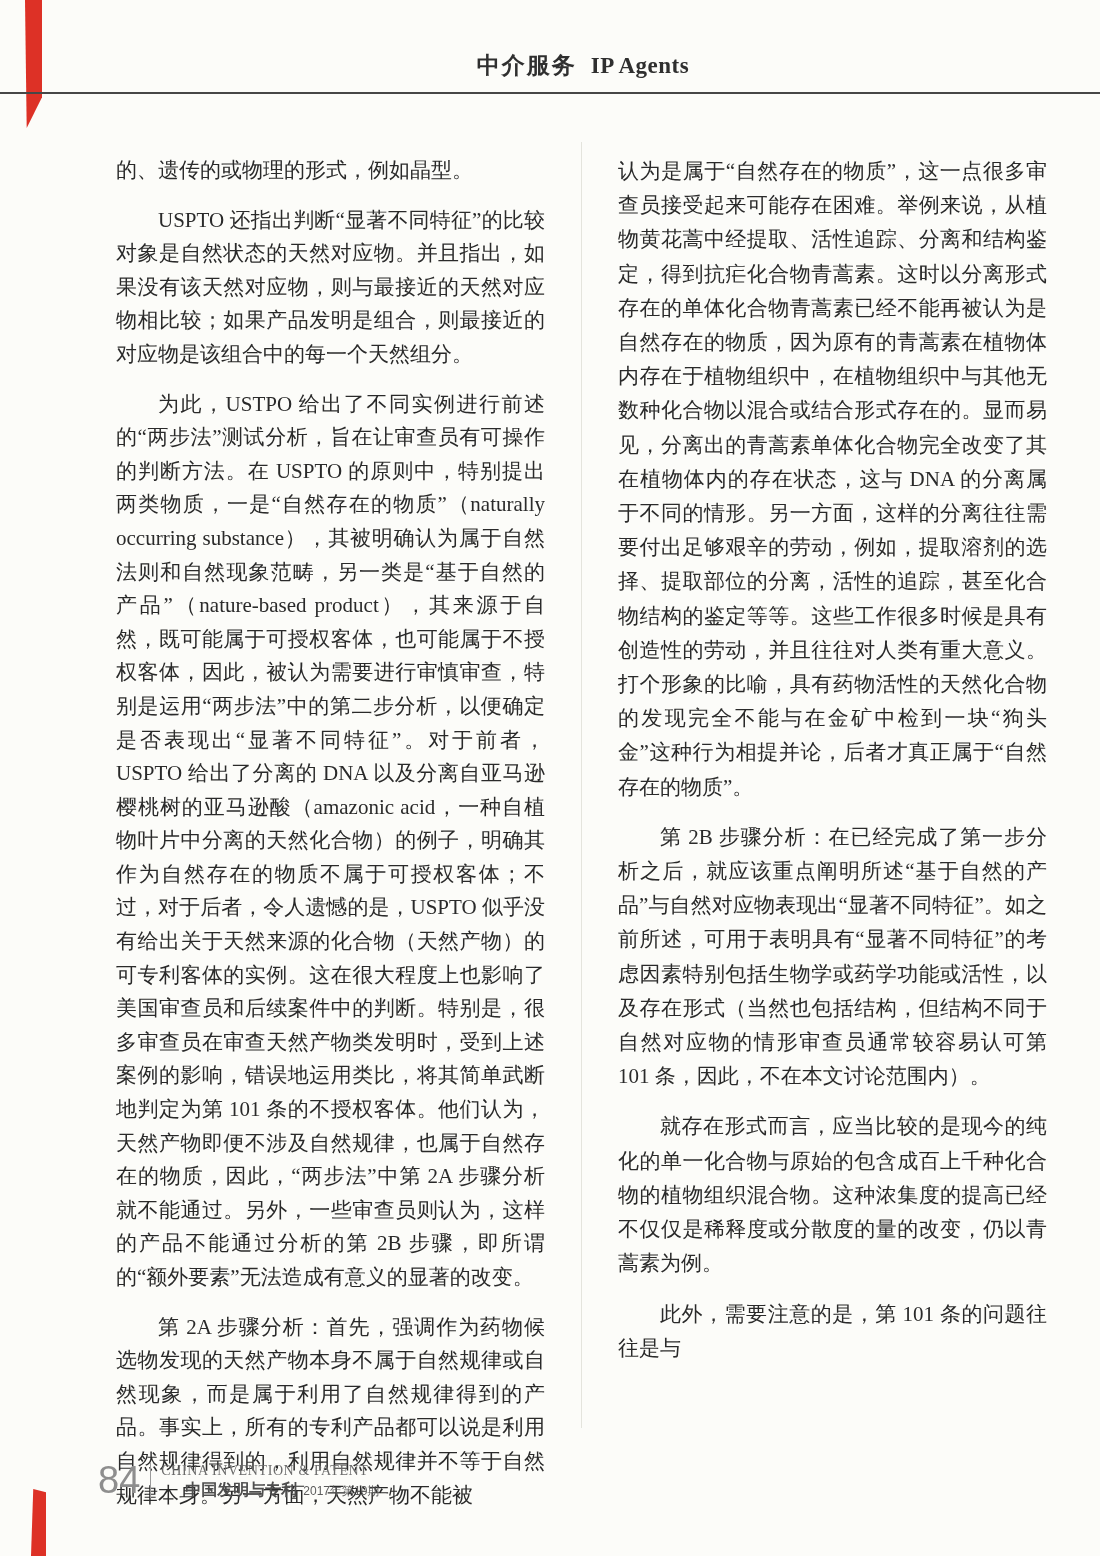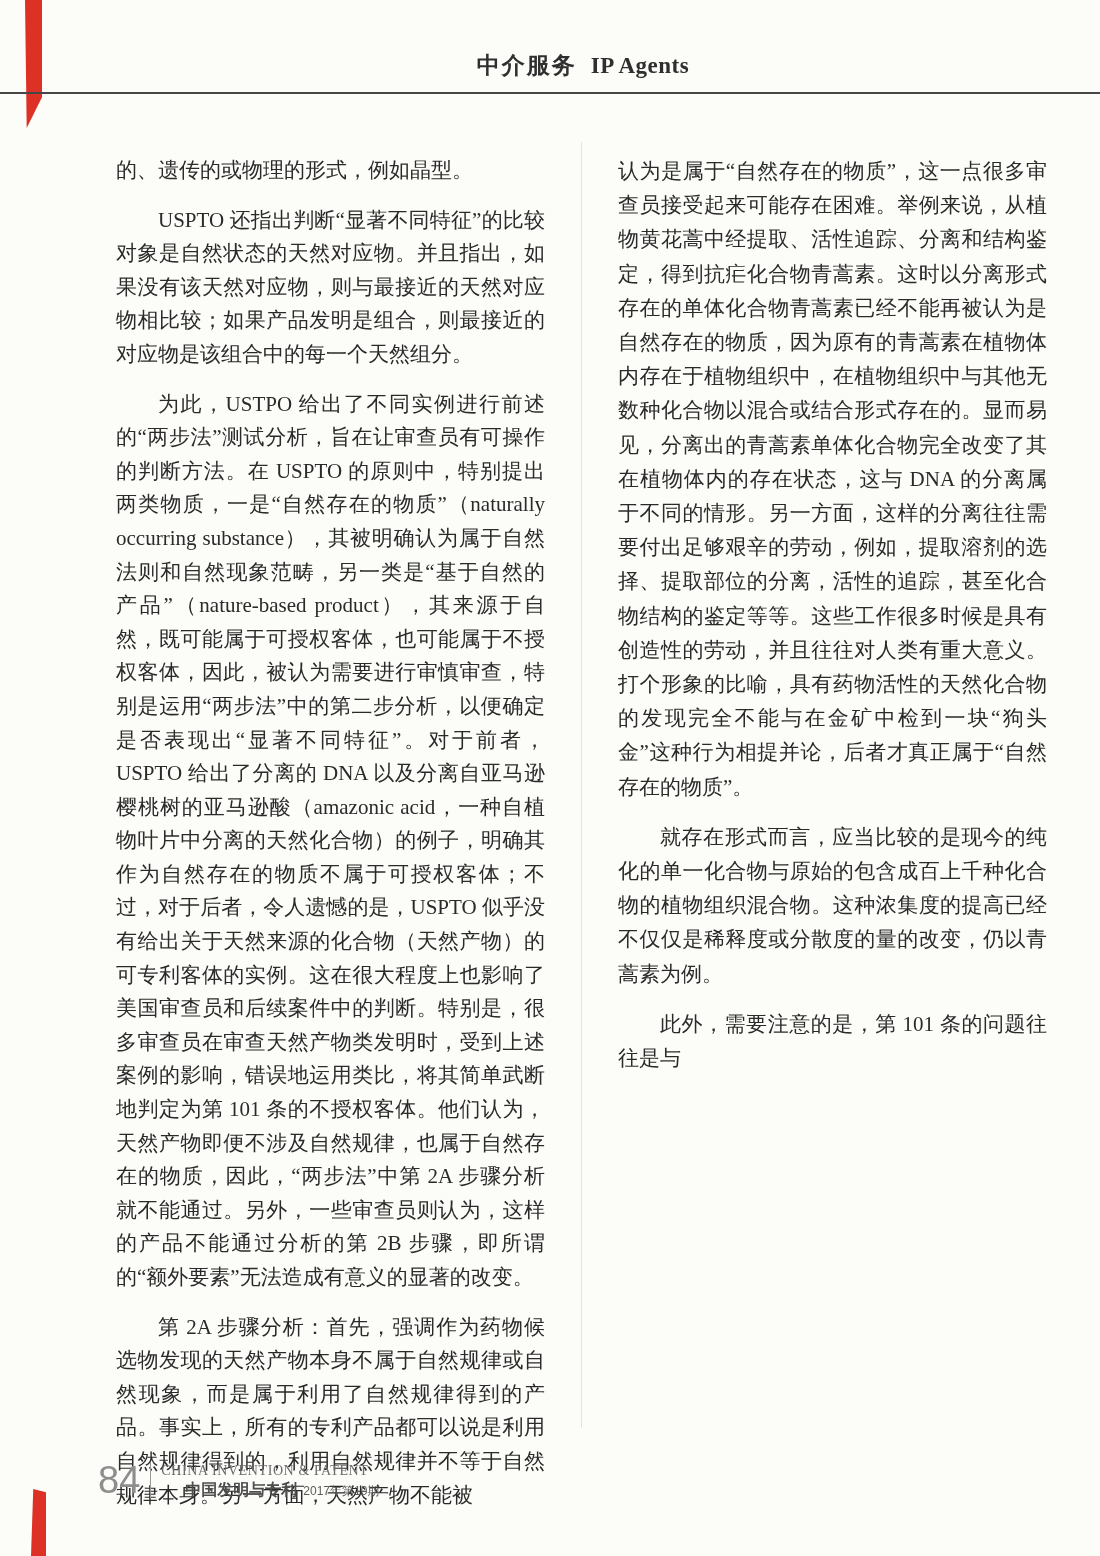--- a/index.html
+++ b/index.html
@@ -83,20 +83,21 @@
 
   <div class="col col-left">
     <p>的、遗传的或物理的形式，例如晶型。</p>
     <p class="indent">USPTO 还指出判断“显著不同特征”的比较对象是自然状态的天然对应物。并且指出，如果没有该天然对应物，则与最接近的天然对应物相比较；如果产品发明是组合，则最接近的对应物是该组合中的每一个天然组分。</p>
     <p class="indent">为此，USTPO 给出了不同实例进行前述的“两步法”测试分析，旨在让审查员有可操作的判断方法。在 USPTO 的原则中，特别提出两类物质，一是“自然存在的物质”（naturally occurring substance），其被明确认为属于自然法则和自然现象范畴，另一类是“基于自然的产品”（nature-based product），其来源于自然，既可能属于可授权客体，也可能属于不授权客体，因此，被认为需要进行审慎审查，特别是运用“两步法”中的第二步分析，以便确定是否表现出“显著不同特征”。对于前者，USPTO 给出了分离的 DNA 以及分离自亚马逊樱桃树的亚马逊酸（amazonic acid，一种自植物叶片中分离的天然化合物）的例子，明确其作为自然存在的物质不属于可授权客体；不过，对于后者，令人遗憾的是，USPTO 似乎没有给出关于天然来源的化合物（天然产物）的可专利客体的实例。这在很大程度上也影响了美国审查员和后续案件中的判断。特别是，很多审查员在审查天然产物类发明时，受到上述案例的影响，错误地运用类比，将其简单武断地判定为第 101 条的不授权客体。他们认为，天然产物即便不涉及自然规律，也属于自然存在的物质，因此，“两步法”中第 2A 步骤分析就不能通过。另外，一些审查员则认为，这样的产品不能通过分析的第 2B 步骤，即所谓的“额外要素”无法造成有意义的显著的改变。</p>
     <p class="indent">第 2A 步骤分析：首先，强调作为药物候选物发现的天然产物本身不属于自然规律或自然现象，而是属于利用了自然规律得到的产品。事实上，所有的专利产品都可以说是利用自然规律得到的，利用自然规律并不等于自然规律本身。另一方面，天然产物不能被</p>
   </div>
 
   <div class="col col-right">
     <p>认为是属于“自然存在的物质”，这一点很多审查员接受起来可能存在困难。举例来说，从植物黄花蒿中经提取、活性追踪、分离和结构鉴定，得到抗疟化合物青蒿素。这时以分离形式存在的单体化合物青蒿素已经不能再被认为是自然存在的物质，因为原有的青蒿素在植物体内存在于植物组织中，在植物组织中与其他无数种化合物以混合或结合形式存在的。显而易见，分离出的青蒿素单体化合物完全改变了其在植物体内的存在状态，这与 DNA 的分离属于不同的情形。另一方面，这样的分离往往需要付出足够艰辛的劳动，例如，提取溶剂的选择、提取部位的分离，活性的追踪，甚至化合物结构的鉴定等等。这些工作很多时候是具有创造性的劳动，并且往往对人类有重大意义。打个形象的比喻，具有药物活性的天然化合物的发现完全不能与在金矿中检到一块“狗头金”这种行为相提并论，后者才真正属于“自然存在的物质”。</p>
+    <p class="indent">第 2B 步骤分析：在已经完成了第一步分析之后，就应该重点阐明所述“基于自然的产品”与自然对应物表现出“显著不同特征”。如之前所述，可用于表明具有“显著不同特征”的考虑因素特别包括生物学或药学功能或活性，以及存在形式（当然也包括结构，但结构不同于自然对应物的情形审查员通常较容易认可第 101 条，因此，不在本文讨论范围内）。</p>
     <p class="indent">就存在形式而言，应当比较的是现今的纯化的单一化合物与原始的包含成百上千种化合物的植物组织混合物。这种浓集度的提高已经不仅仅是稀释度或分散度的量的改变，仍以青蒿素为例。</p>
     <p class="indent">此外，需要注意的是，第 101 条的问题往往是与</p>
   </div>
 
   <div class="footer">
     <span class="page-num">84</span>
     <span class="footer-divider"></span>
     <span class="footer-text">
       <span class="journal-en" style="display:block">CHINA INVENTION &amp; PATENT</span>
       <span class="journal-cn-line" style="display:block">

